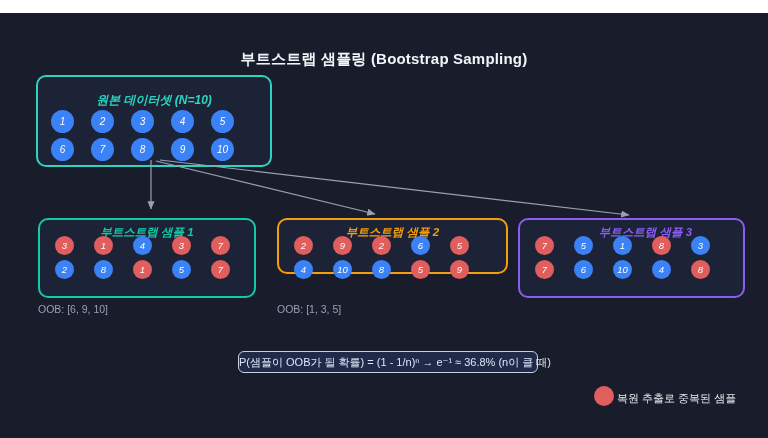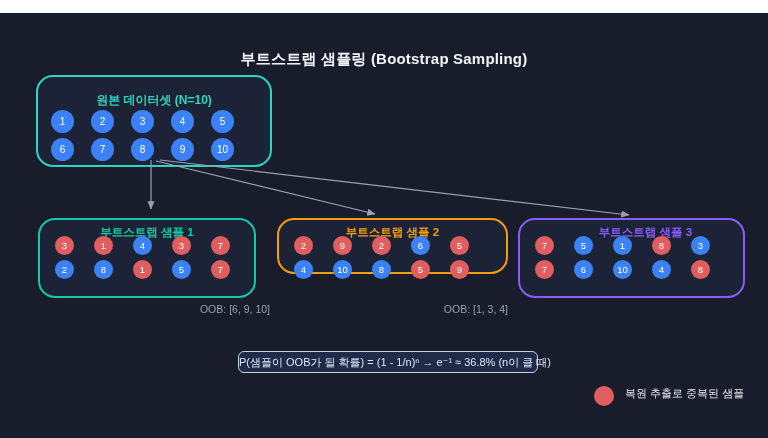--- a/index.html
+++ b/index.html
@@ -14,21 +14,22 @@
   .page-title {
     position: absolute; top: 37px; left: 0; width: 768px;
     text-align: center;
     font-size: 15px; font-weight: 600; letter-spacing: 0.2px;
     color: var(--text-light, #f1f5f9);
   }
   .databox {
     position: absolute; box-sizing: border-box;
     background: var(--box-fill, #1c2337);
     border: 2px solid #2dd4bf;
-    border-radius: 17px;
+    border-radius: 10px;
+    font-style: italic;
   }
   #orig-box  { left: 36px;  top: 62px;  width: 236px; height: 92px; }
   #sample-box-1 { left: 38px;  top: 205px; width: 218px; height: 80px; }
   #sample-box-2 { left: 277px; top: 205px; width: 231px; height: 56px; }
   #sample-box-3 { left: 518px; top: 205px; width: 227px; height: 80px; }
   .box-title {
     text-align: center; font-weight: 700; font-size: 12px;
     margin-top: 15px; color: #2dd4bf;
   }
   .sample .box-title { font-size: 11.5px; margin-top: 5px; }
@@ -43,34 +44,34 @@
     background: var(--blue-circle, #3b82f6);
     color: #ffffff; font-size: 10px;
     display: flex; align-items: center; justify-content: center;
     flex: 0 0 auto;
   }
   .sample .circle { width: 19px; height: 19px; font-size: 9.5px; }
   .circle.red { background: var(--red-circle, #e05e5e); }
   .oob {
     position: absolute; top: 290px;
     font-size: 10.5px; color: var(--muted, #97a0b3);
-    text-align: right;
+    text-align: left;
   }
   #oob-1 { left: 38px;  width: 232px; }
   #oob-2 { left: 277px; width: 231px; }
   #oob-3 { left: 518px; width: 227px; }
   #formula-box {
     position: absolute; box-sizing: border-box;
     left: 238px; top: 338px; width: 300px; height: 22px;
     border: 1px solid #c7d2e0; border-radius: 6px;
     background: #202b49;
     color: #dce6f7; font-size: 11px; line-height: 20px;
     text-align: center; white-space: nowrap;
   }
-  #legend { position: absolute; left: 594px; top: 373px; display: flex; align-items: flex-start; gap: 11px; }
+  #legend { position: absolute; left: 594px; top: 373px; display: flex; align-items: flex-end; gap: 3px; }
   .legend-circle { width: 20px; height: 20px; border-radius: 50%; background: var(--red-circle, #e05e5e); }
   .legend-label { font-size: 11px; color: #e5e7eb; }
   #arrow-layer { position: absolute; left: 0; top: 0; pointer-events: none; z-index: 5; }
 </style>
 </head>
 <body>
 
 <div id="stage">
 
   <div class="page-title">부트스트랩 샘플링 (Bootstrap Sampling)</div>
@@ -141,21 +142,21 @@
     <div class="circle-row row-2">
         <span class="circle red">7</span>
         <span class="circle">6</span>
         <span class="circle">10</span>
         <span class="circle">4</span>
         <span class="circle red">8</span>
       </div>
   </div>
 
   <div class="oob" id="oob-1">OOB: [6, 9, 10]</div>
-  <div class="oob" id="oob-2">OOB: [1, 3, 4]</div>
+  <div class="oob" id="oob-2">OOB: [1, 3, 5]</div>
 
   <div id="formula-box">P(샘플이 OOB가 될 확률) = (1 - 1/n)ⁿ → e⁻¹ ≈ 36.8%  (n이 클 때)</div>
 
   <div id="legend">
     <span class="legend-circle"></span>
     <span class="legend-label">복원 추출로 중복된 샘플</span>
   </div>
 
   <svg id="arrow-layer" width="768" height="438" viewBox="0 0 768 438" style="color: rgb(154, 160, 173);">
     <defs>

